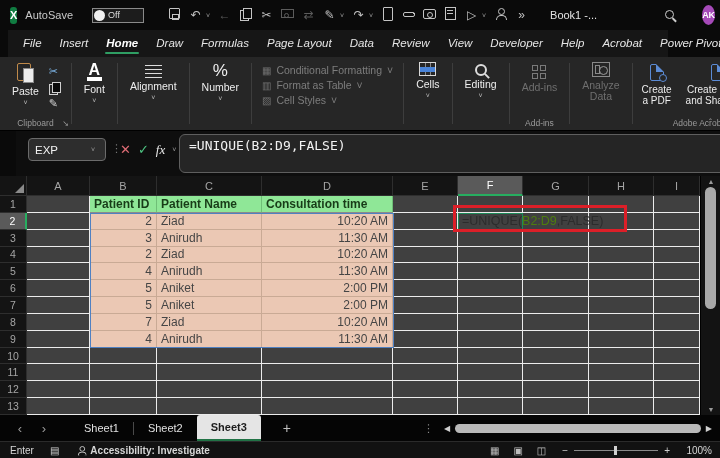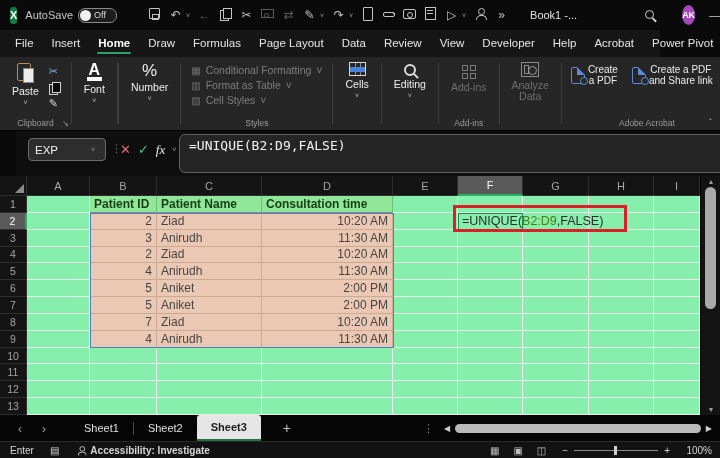--- a/index.html
+++ b/index.html
@@ -5,22 +5,22 @@
   * { margin:0; padding:0; box-sizing:border-box; }
   html,body { width:720px; height:458px; overflow:hidden; background:#000;
     font-family:"Liberation Sans", sans-serif; -webkit-font-smoothing:antialiased; }
   #stage { position:relative; width:720px; height:458px; background:#0a0a0a; }
 
   
   #titlebar { position:absolute; top:0; left:0; width:720px; height:30px; background:#0a0a0a;
     display:flex; align-items:center; color:#c9c9c9; font-size:11px; }
   .xl-logo { width:17px; height:17px; margin:0 8px 0 10px; background:#107c41; border-radius:3px;
     color:#fff; font-weight:bold; font-size:11px; display:flex; align-items:center; justify-content:center; }
-  .autosave { display:flex; align-items:center; gap:5px; margin-right:27px; }
-  .toggle { width:39px; height:15px; border:1px solid #8a8a8a; border-radius:7px; background:#1c1c1c;
+  .autosave { display:flex; align-items:center; gap:19px; margin-right:20px; }
+  .toggle { width:52px; height:15px; border:1px solid #8a8a8a; border-radius:0; background:#1c1c1c;
     display:flex; align-items:center; padding:1px 3px 1px 1px; gap:3px; }
   .knob { width:11px; height:11px; border-radius:50%; background:#f0f0f0; }
   .toggle span { font-size:9px; color:#dcdcdc; }
   .qat { width:21px; text-align:center; font-size:12px; color:#c4c4c4; flex:0 0 auto; }
   .qat.dim { color:#5c5c5c; }
   .chev { font-size:7px; color:#9a9a9a; width:8px; flex:0 0 auto; }
   .wtitle { margin:0 14px 0 18px; color:#e3e3e3; font-size:11px; white-space:nowrap; }
   .lens { position:relative; width:9px; height:9px; border:1.5px solid #cfcfcf; border-radius:50%; display:inline-block; }
   .lens::after { content:''; position:absolute; width:5px; height:1.5px; background:#cfcfcf;
     transform:rotate(45deg); bottom:-2px; right:-4px; }
@@ -43,22 +43,22 @@
   .ic-cam::before { content:''; position:absolute; inset:2px 0 1px; border:1.2px solid currentColor; border-radius:2px; }
   .ic-cam::after { content:''; position:absolute; left:4px; top:5px; width:4px; height:4px; border-radius:50%; border:1px solid currentColor; }
   .ic-form::before { content:''; position:absolute; inset:0 1px; border:1.2px solid currentColor; }
   .ic-form::after { content:''; position:absolute; left:3px; top:3px; width:6px; height:6px;
     background:linear-gradient(currentColor 0 1px, transparent 1px 3px, currentColor 3px 4px, transparent 4px 6px); }
   .ic-person::before { content:''; position:absolute; left:4px; top:1px; width:5px; height:5px; border-radius:50%; border:1.2px solid currentColor; }
   .ic-person::after { content:''; position:absolute; left:2px; top:8px; width:9px; height:4px;
     border:1.2px solid currentColor; border-bottom:none; border-radius:5px 5px 0 0; }
 
   
-  #tabsrow { position:absolute; top:30px; left:0; width:660px; height:27px; background:#161616;
-    display:flex; align-items:center; padding:0 6px; }
+  #tabsrow { position:absolute; top:30px; left:8px; width:660px; height:27px; background:#161616;
+    display:flex; align-items:center; padding:0 6px;font-style:italic; }
   .tab { color:#e6e6e6; font-size:11.5px; padding:5px 9px 6px; white-space:nowrap; }
   .tab.active { font-weight:bold; color:#fff; position:relative; }
   .tab.active::after { content:''; position:absolute; left:8px; right:8px; bottom:1px; height:2.5px;
     background:#2f9e63; border-radius:2px; }
 
   
   #ribbon { position:absolute; top:57px; left:0; width:720px; height:74px; background:#262626;
     display:flex; align-items:stretch; border-bottom:1px solid #000; }
   .rsep { width:1px; background:#3d3d3d; margin:6px 0; flex:0 0 auto; }
   .group { position:relative; display:flex; flex-direction:column; align-items:center;
@@ -89,21 +89,21 @@
   .biglens::after { content:''; position:absolute; width:6px; height:2px; background:#ddd; transform:rotate(45deg); bottom:-3px; right:-5px; }
   .ic-addins { display:grid; grid-template:6px 6px / 6px 6px; gap:2px; margin-top:3px; }
   .ic-addins i { border:1.2px solid #7a7a7a; }
   .ic-analyze { position:relative; width:18px; height:15px; border:1px solid #8a8a8a; }
   .ic-analyze::before { content:''; position:absolute; left:2px; bottom:2px; width:3px; height:7px; border:1px solid #8a8a8a; }
   .ic-analyze::after { content:''; position:absolute; right:1px; bottom:1px; width:7px; height:7px; border:1.5px solid #9a9a9a; border-radius:50%; }
   .dimtxt { color:#6f6f6f !important; }
   .ic-pdf { position:relative; width:14px; height:17px; border:1.5px solid #5b8bd5; border-radius:2px; }
   .ic-pdf::before { content:''; position:absolute; right:-1px; top:-1px; border:4px solid #262626; border-left-color:#5b8bd5; border-bottom-color:#5b8bd5; }
   .ic-pdf::after { content:''; position:absolute; right:-4px; bottom:-2px; width:6px; height:6px; border:1.5px solid #5b8bd5; border-radius:50%; background:#262626; }
-  .pdfbtn { display:flex; align-items:center; gap:3px; color:#ececec;
+  .pdfbtn { display:flex; flex-direction:column; align-items:center; gap:3px; color:#ececec;
     font-size:10px; line-height:11px; text-align:center; padding:2px 5px; }
   .collapse { position:absolute; right:8px; bottom:3px; color:#9a9a9a; font-size:9px; }
 
   
   #formulabar { position:absolute; top:131px; left:16px; width:720px; height:45px; background:#0e0e0e; }
   .namebox { position:absolute; left:12px; top:7px; width:78px; height:23px; background:#2d2d2d;
     border:1px solid #6b6b6b; border-radius:4px; color:#f2f2f2; font-size:11.5px;
     display:flex; align-items:center; padding:0 6px; }
   .namebox .chev { margin-left:auto; }
   .fdots { position:absolute; left:95px; top:11px; color:#777; font-size:11px; }
@@ -122,21 +122,21 @@
     border-left:9px solid transparent; border-bottom:9px solid #8a8a8a; }
   #colheads { position:absolute; left:27px; top:0; width:673px; height:20px; display:flex; background:#141414; }
   .ch { height:20px; color:#a5a5a5; font-size:11px; display:flex; align-items:center; justify-content:center;
     border-right:1px solid #2e2e2e; border-bottom:1px solid #2e2e2e; }
   .ch.sel { background:#5a5a5a; color:#fff; border-bottom:2px solid #27ae60; }
   #rowheads { position:absolute; left:0; top:20px; width:27px; height:219px; background:#141414; }
   .rh { height:16.85px; color:#a5a5a5; font-size:10.5px; display:flex; align-items:center; justify-content:center;
     border-bottom:1px solid #2e2e2e; border-right:1px solid #2e2e2e; }
   .rh.sel { background:#5a5a5a; color:#fff; border-right:2px solid #27ae60; }
   #cells { position:absolute; left:27px; top:20px; width:673px; height:219px; display:grid;
-    grid-auto-rows:16.85px; background:#86efac; }
+    grid-auto-rows:16.85px; background:#404040; }
   .cell { border-right:1px solid #ececec; border-bottom:1px solid #ececec; font-size:11.5px;
     color:#3f3f3f; padding:0 4px; display:flex; align-items:center; overflow:hidden; white-space:nowrap; }
   .cell.th { background:#8fe797; color:#183c18; font-weight:bold; font-size:12px;
     border-right:1px solid #6fbf77; border-bottom:1px solid #8a8a8a; }
   .cell.td { background:#ebc8b4; border-right:1px solid #c9aa95; border-bottom:1px solid #c9aa95; color:#454545; font-size:12px; }
   .cell.ra { justify-content:flex-end; }
   .ref-border { position:absolute; left:89.5px; top:36.5px; width:304px; height:135.5px;
     border:1.5px solid #4f80c2; pointer-events:none; }
   .f2-border { position:absolute; left:458px; top:36.8px; width:65px; height:17px;
     border:1px solid #1c8a58; pointer-events:none; }
@@ -254,20 +254,27 @@
     </div>
     <div class="rsep"></div>
     <div class="group">
       <div class="bigbtn">
         <span class="fontA">A</span>
         <span>Font</span>
         <span class="bchev">˅</span>
       </div>
     </div>
     <div class="rsep"></div>
+    <div class="group">
+      <div class="bigbtn">
+        <span class="alines"></span>
+        <span>Alignment</span>
+        <span class="bchev">˅</span>
+      </div>
+    </div>
     <div class="rsep"></div>
     <div class="group">
       <div class="bigbtn">
         <span class="pct">%</span>
         <span>Number</span>
         <span class="bchev">˅</span>
       </div>
     </div>
     <div class="rsep"></div>
     <div class="group" style="padding-left:10px;padding-right:10px">
@@ -281,21 +288,20 @@
           <span class="sic">▥</span>
           <span>Format as Table</span>
           <span class="bchev" style="color:#7d7d7d">˅</span>
         </div>
         <div class="stylerow">
           <span class="sic">▨</span>
           <span>Cell Styles</span>
           <span class="bchev" style="color:#7d7d7d">˅</span>
         </div>
       </div>
-      <span class="glabel">Styles</span>
     </div>
     <div class="rsep"></div>
     <div class="group">
       <div class="bigbtn">
         <span class="ic-cells"></span>
         <span>Cells</span>
         <span class="bchev">˅</span>
       </div>
     </div>
     <div class="rsep"></div>

